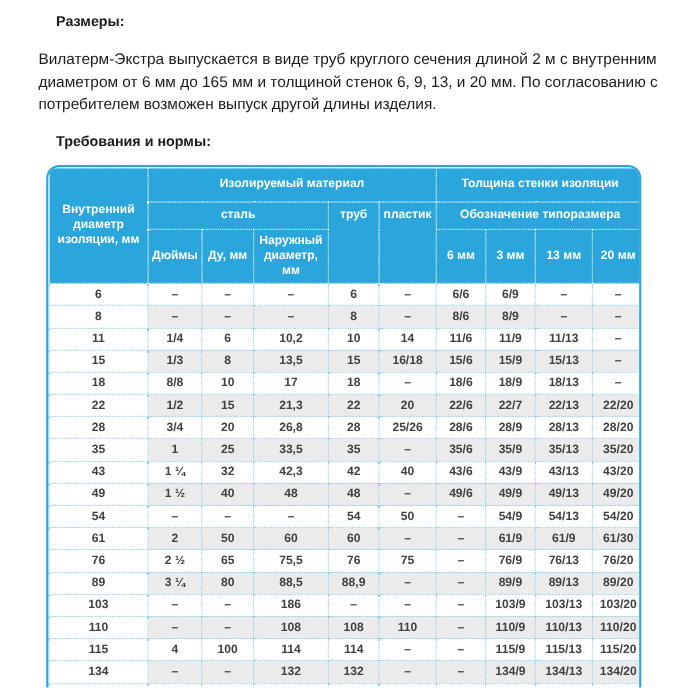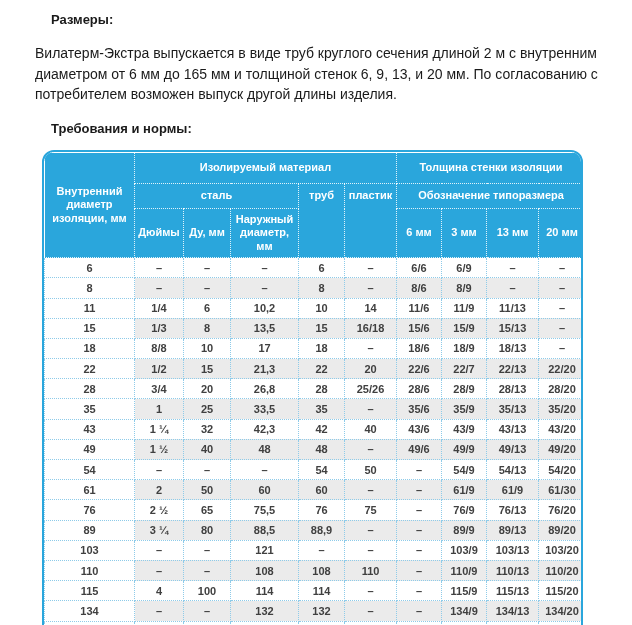--- a/index.html
+++ b/index.html
@@ -286,21 +286,21 @@
             <td>–</td>
             <td>–</td>
             <td>89/9</td>
             <td>89/13</td>
             <td>89/20</td>
           </tr>
           <tr>
             <td class="first-col">103</td>
             <td>–</td>
             <td>–</td>
-            <td>121</td>
+            <td>186</td>
             <td>–</td>
             <td>–</td>
             <td>–</td>
             <td>103/9</td>
             <td>103/13</td>
             <td>103/20</td>
           </tr>
           <tr class="stripe">
             <td class="first-col">110</td>
             <td>–</td>

